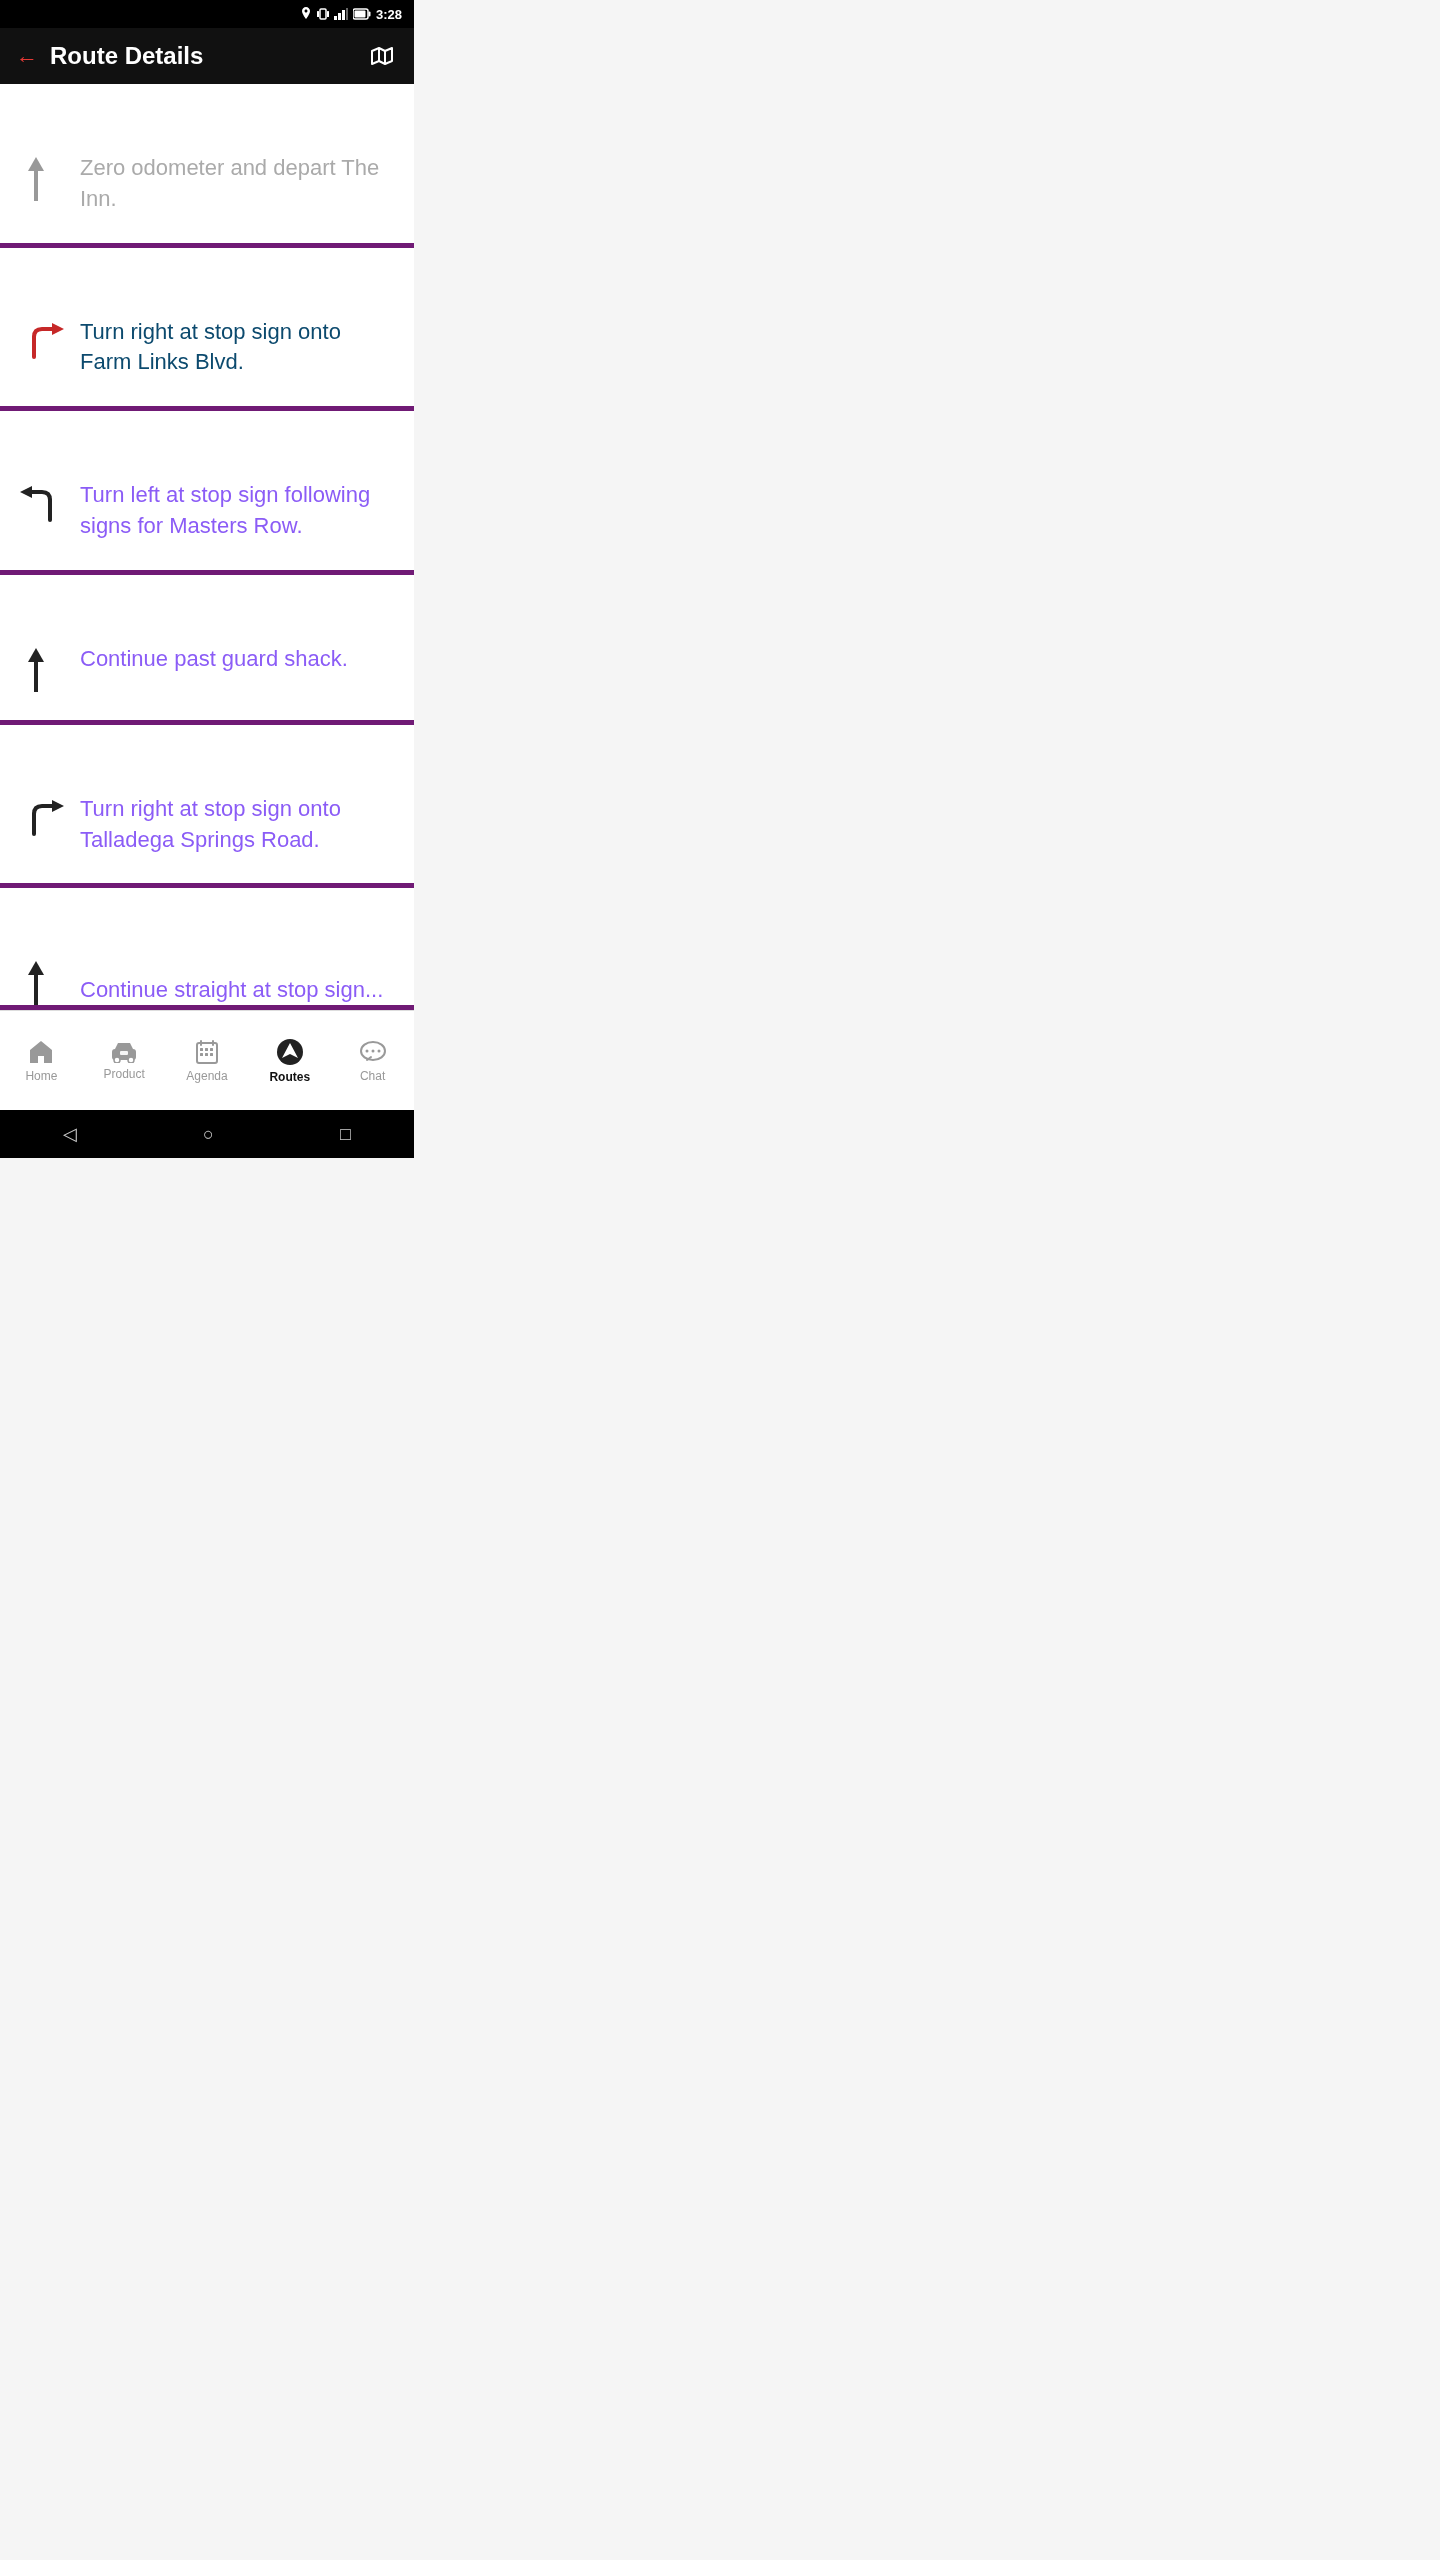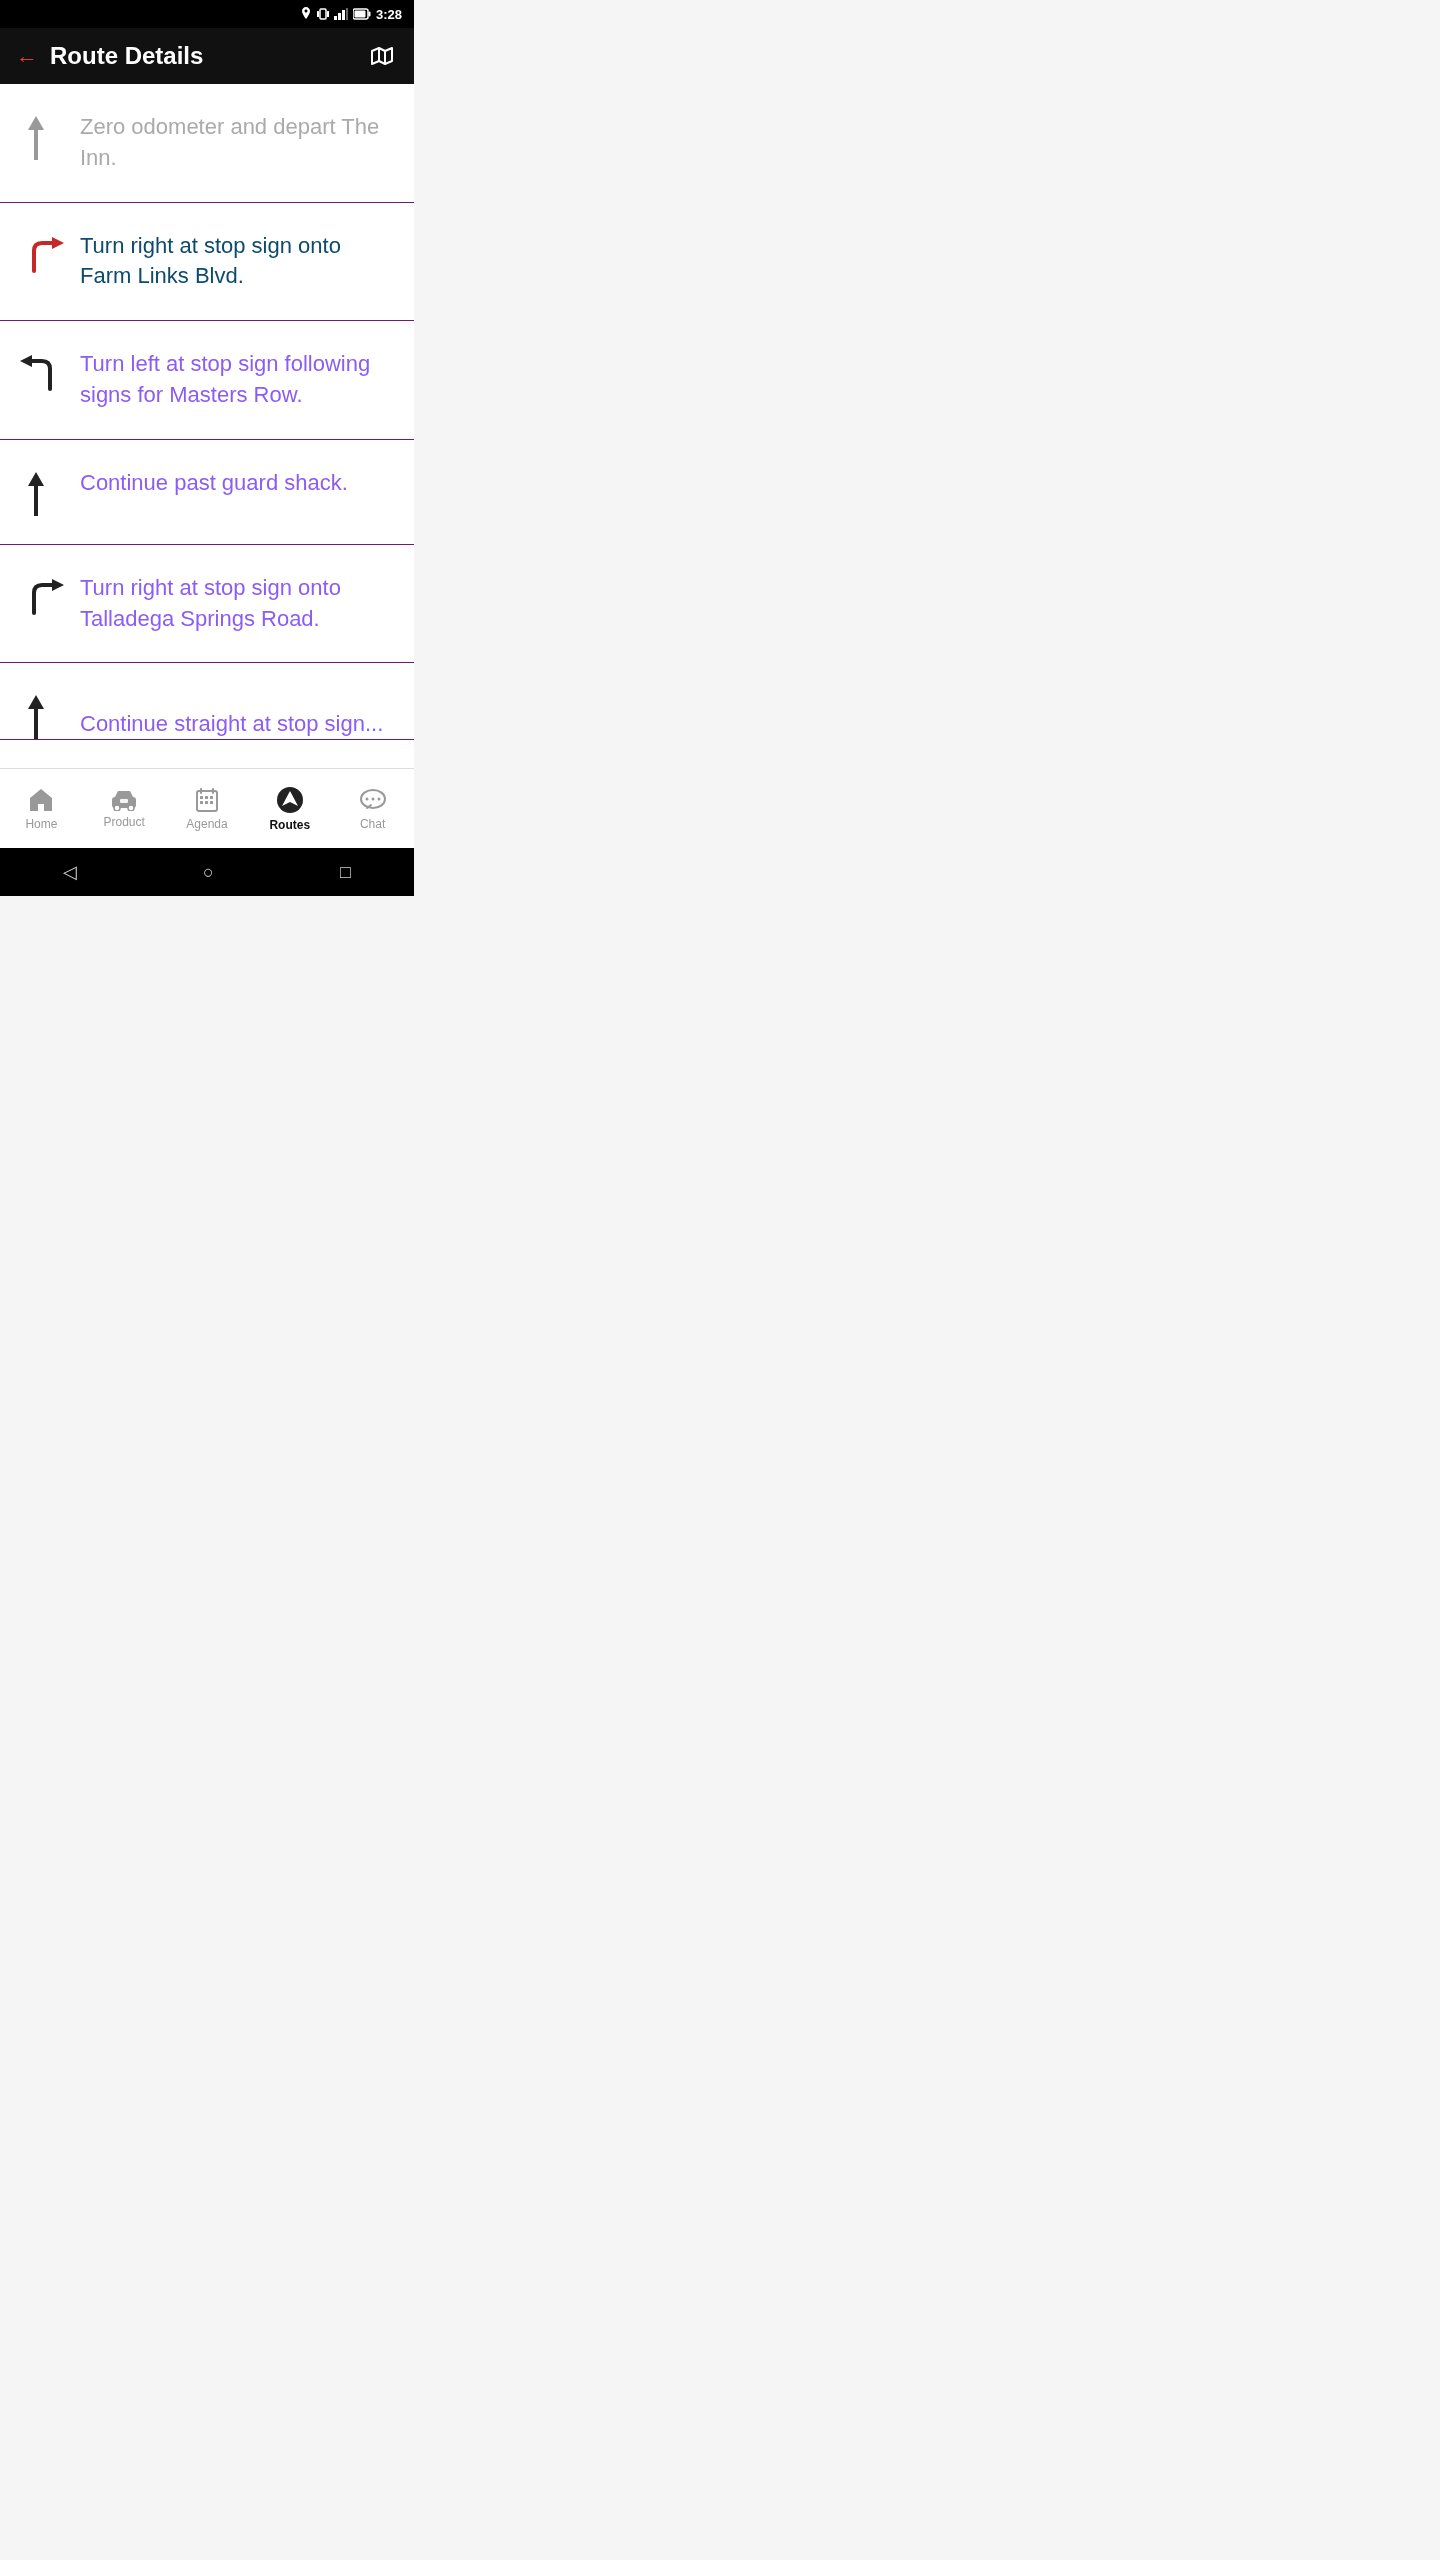--- a/index.html
+++ b/index.html
@@ -65,21 +65,22 @@
       background: #fff;
       overflow-y: auto;
       padding: 0;
     }
 
     
     .route-step {
       display: flex;
       align-items: flex-start;
       padding: 28px 20px;
-      border-bottom: 1px solid #701a75;
+      border-bottom: 5px solid #701a75;
+      margin-top: 41px;
     }
     .step-icon {
       width: 60px;
       flex-shrink: 0;
       display: flex;
       align-items: flex-start;
       justify-content: flex-start;
       padding-top: 4px;
     }
     .step-text {
@@ -92,21 +93,21 @@
       color: #0c4a6e;
     }
     .step-text.muted {
       color: #aaa;
     }
 
     
     .bottom-nav {
       background: #fff;
       border-top: 1px solid #ddd;
-      height: 80px;
+      height: 100px;
       display: flex;
       align-items: center;
       justify-content: space-around;
       flex-shrink: 0;
     }
     .nav-item {
       display: flex;
       flex-direction: column;
       align-items: center;
       gap: 4px;

